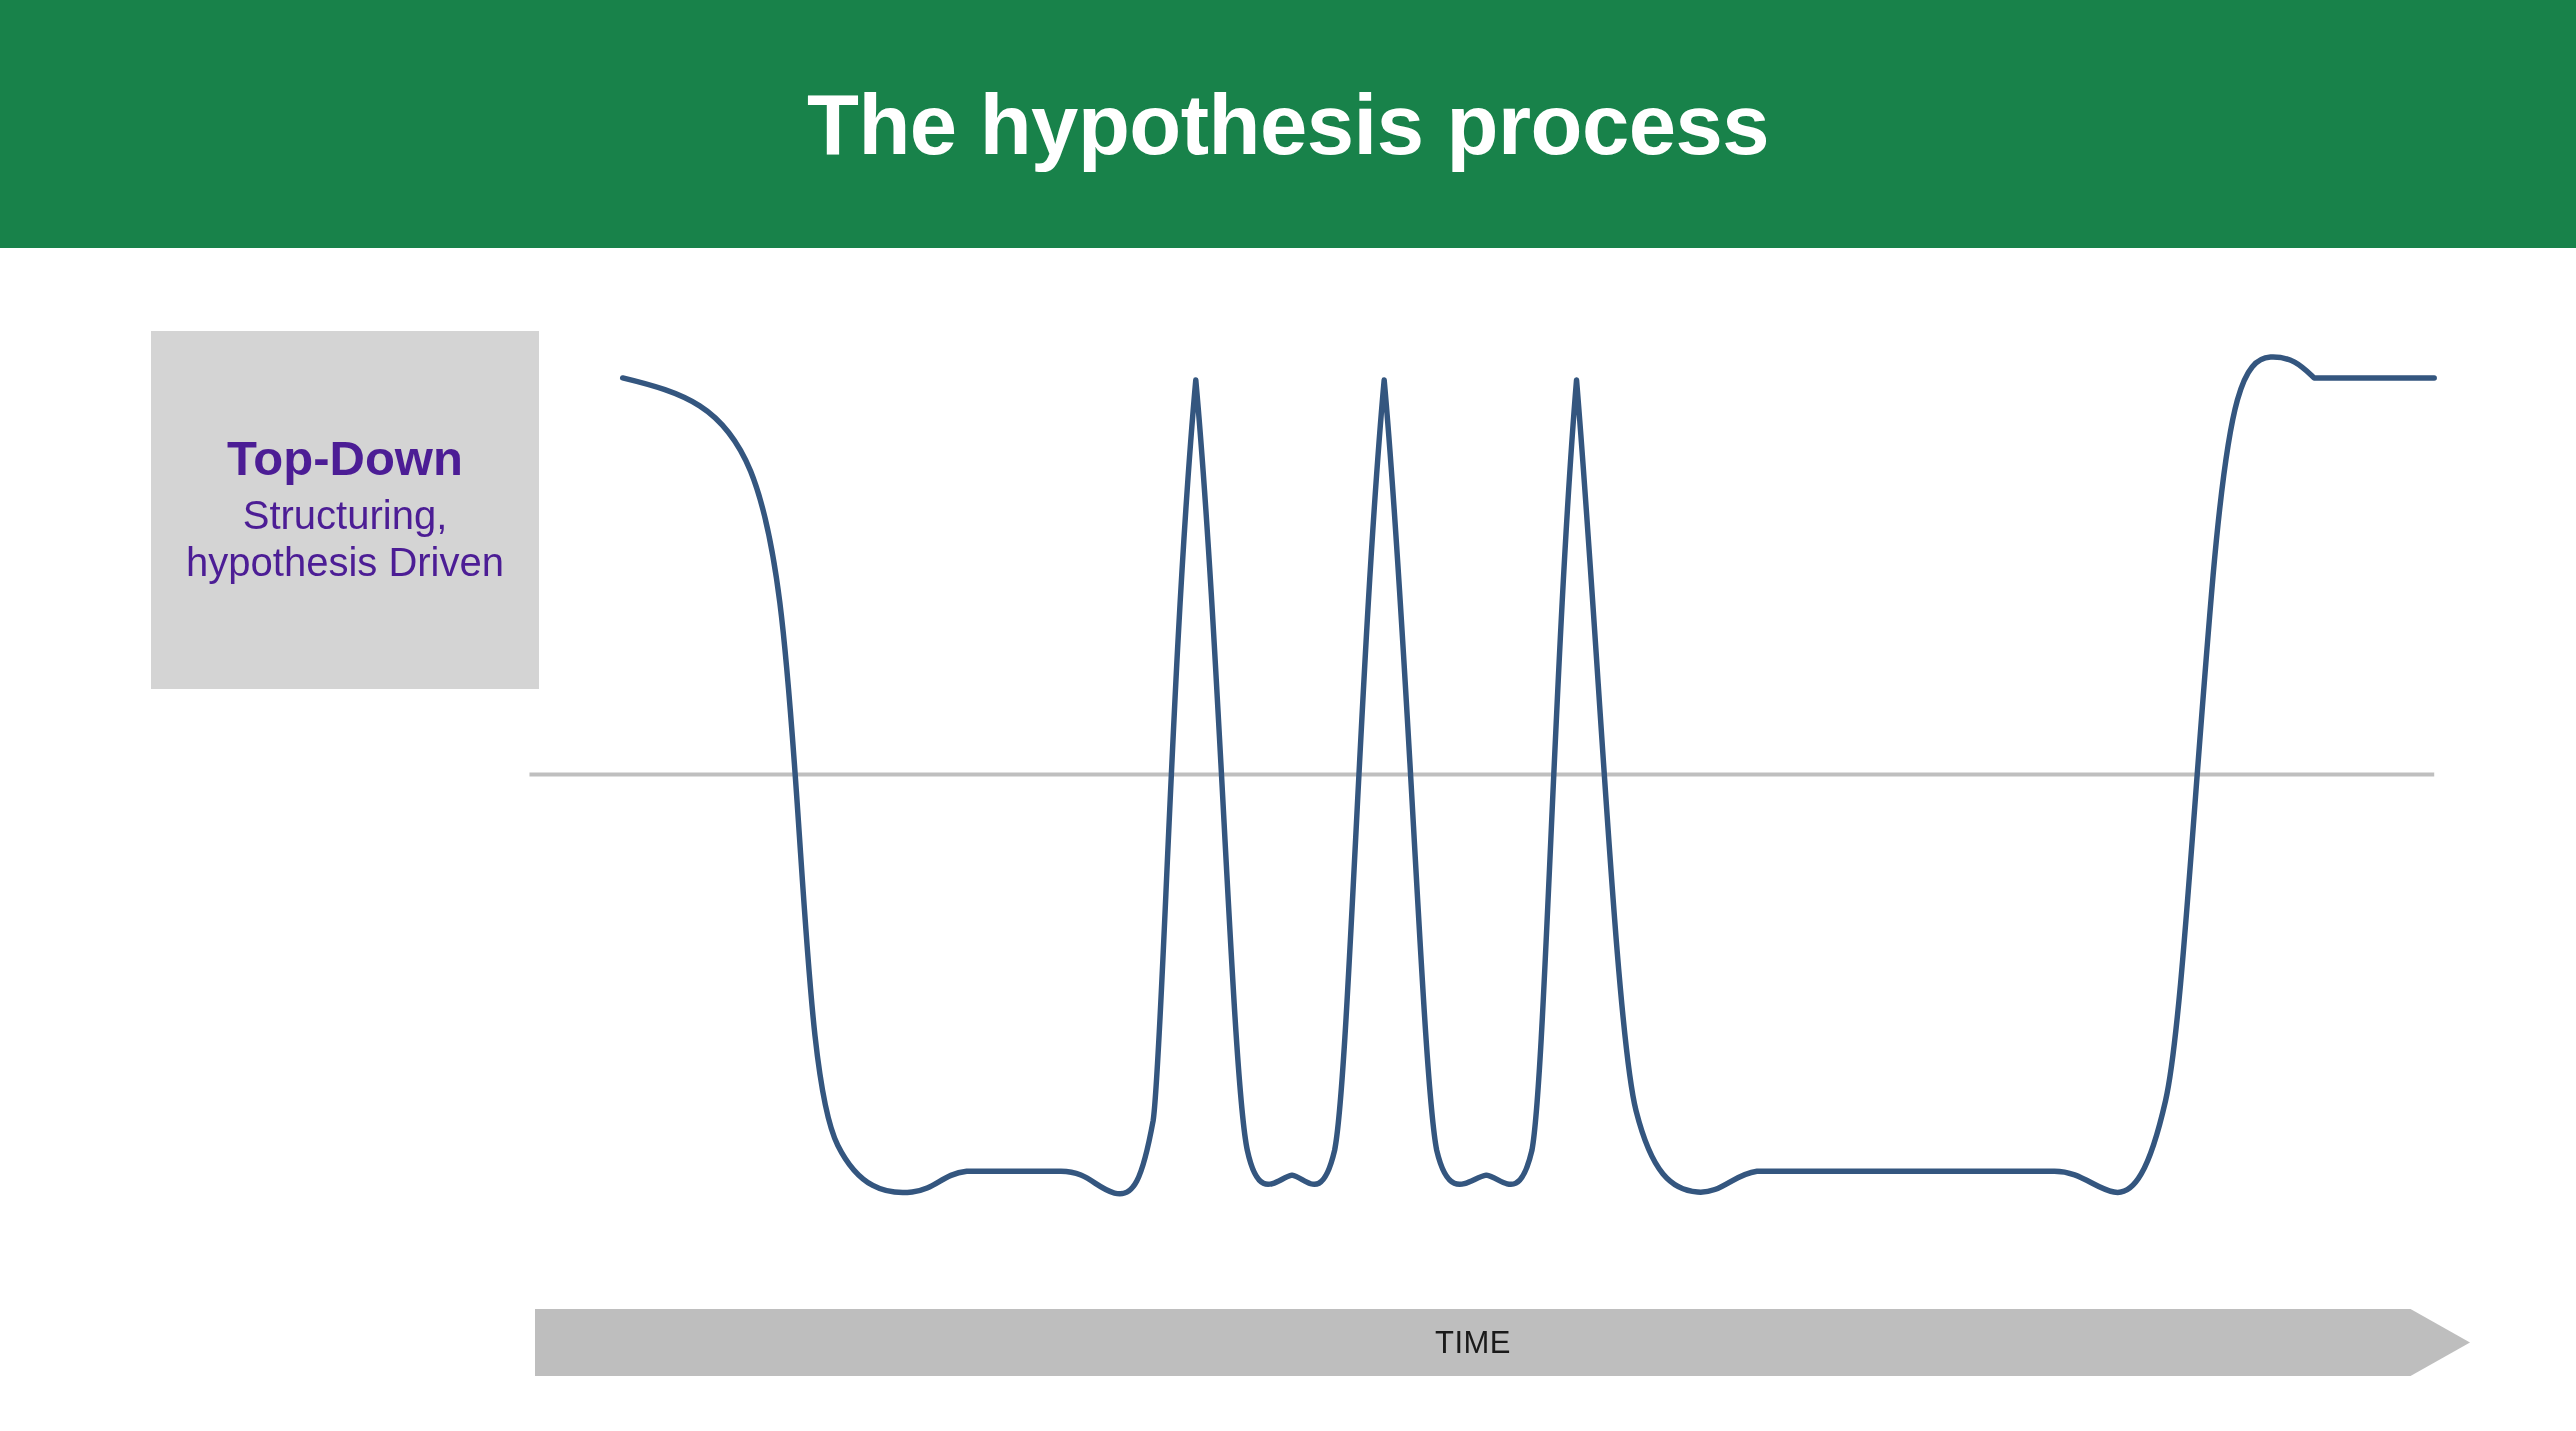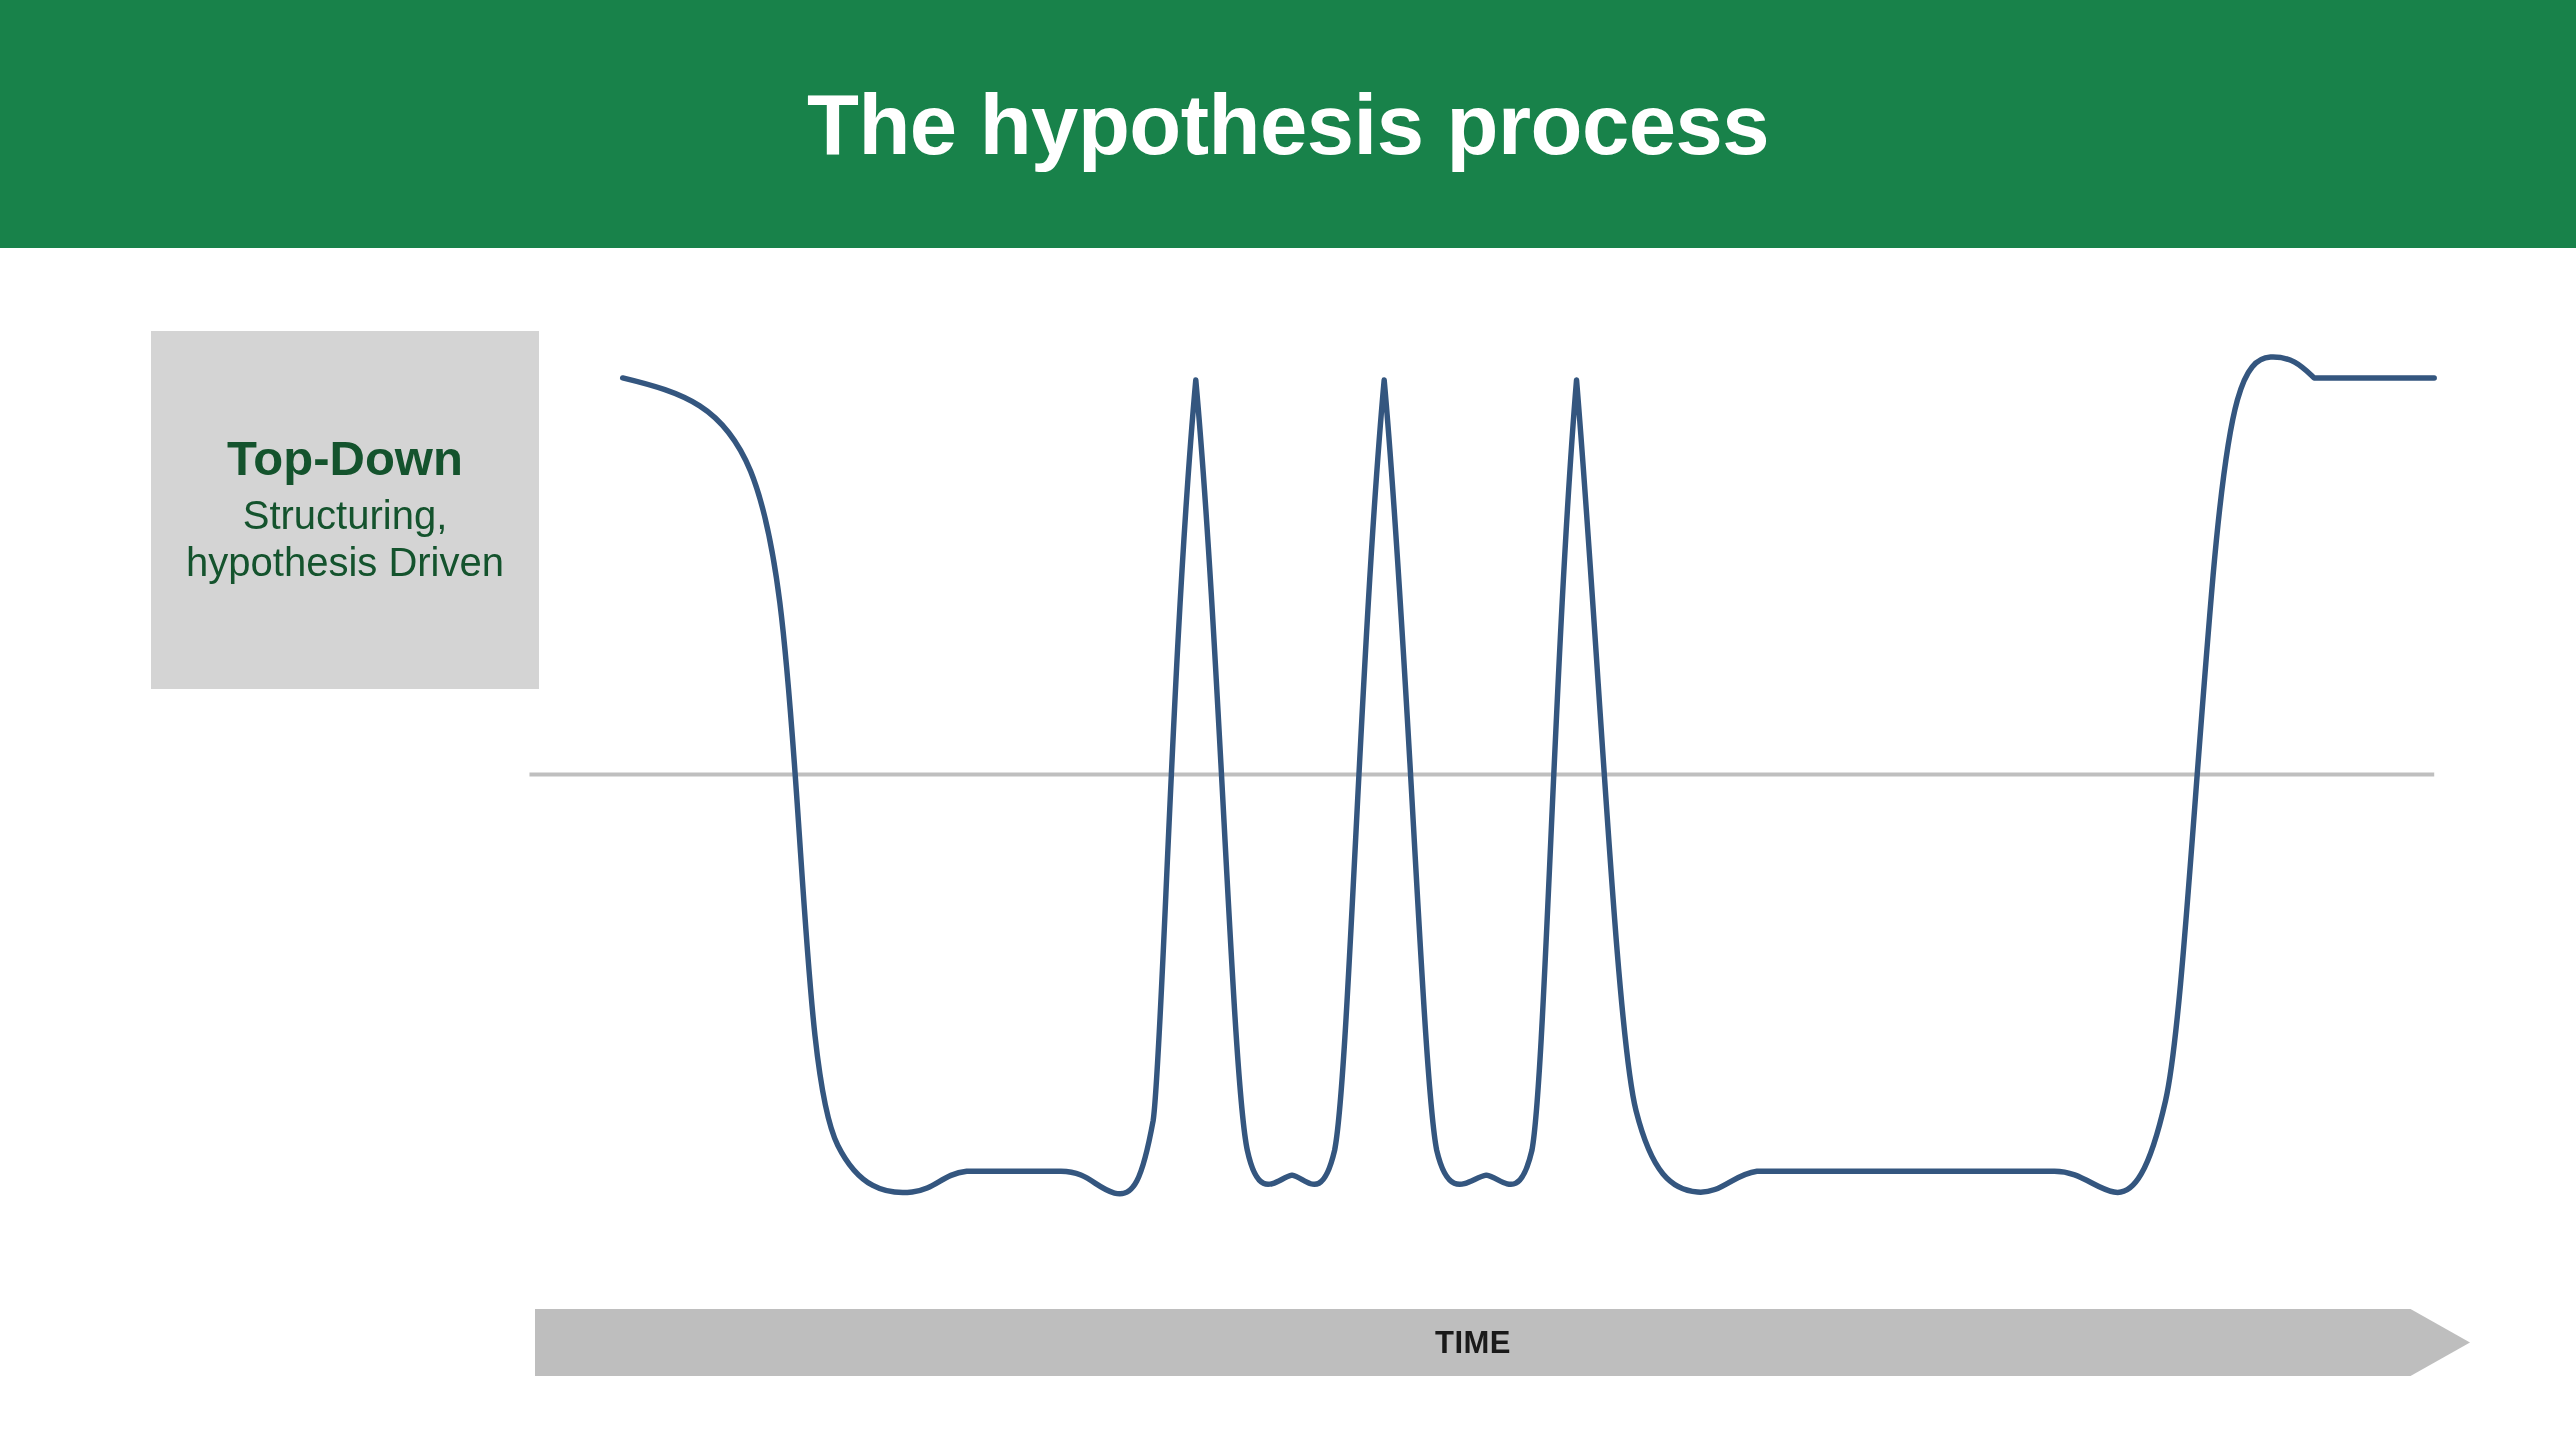--- a/index.html
+++ b/index.html
@@ -47,21 +47,21 @@
 
   
   .label-box {
     position: absolute;
     background: #D4D4D4;
     display: flex;
     flex-direction: column;
     align-items: center;
     justify-content: center;
     text-align: center;
-    color: #14532d;
+    color: #4c1d95;
     box-sizing: border-box;
     padding: 0 12px;
   }
   #box-top-down {
     left: 151px;
     top: 331px;
     width: 388px;
     height: 358px;
   }
   #box-bottom-up {
@@ -120,21 +120,21 @@
   #time-arrow-label {
     position: absolute;
     left: 0;
     top: 0;
     width: 1876px;
     height: 67px;
     display: flex;
     align-items: center;
     justify-content: center;
     font-size: 31px;
-    font-weight: bold;
+    font-weight: normal;
     color: #1a1a1a;
     letter-spacing: 0.5px;
   }
 </style>
 </head>
 <body>
 
 <div id="slide">
 
   <div id="header-bar"></div>

